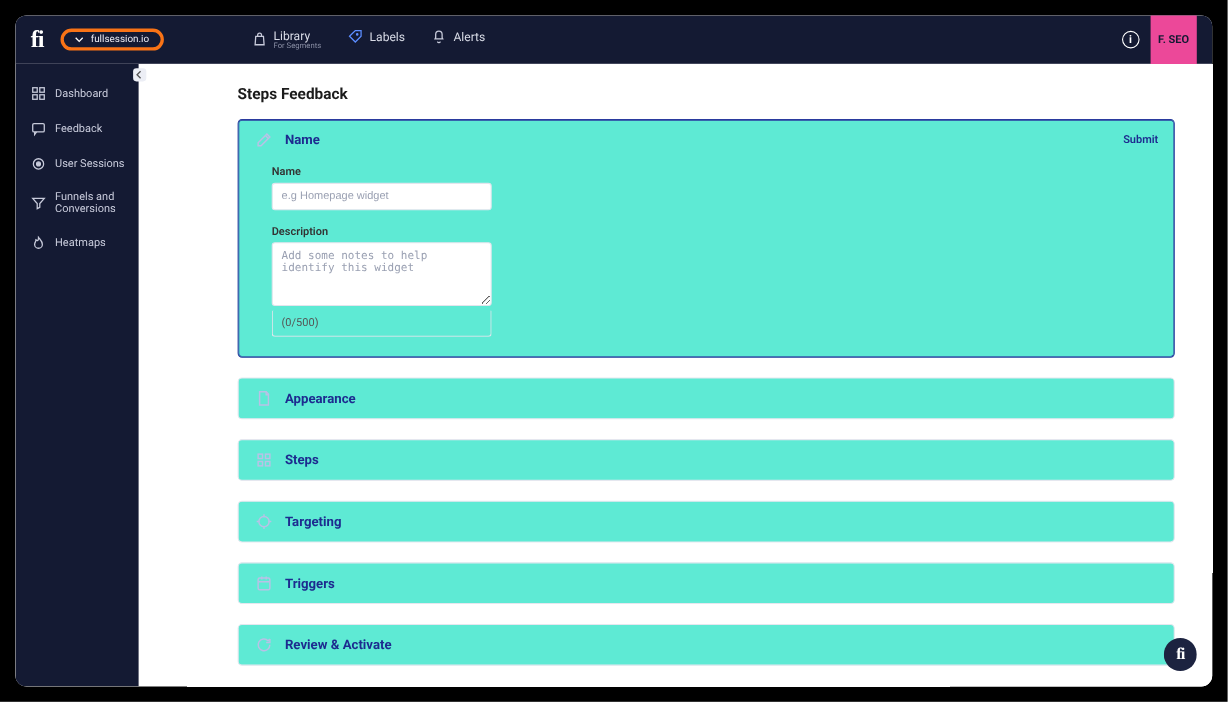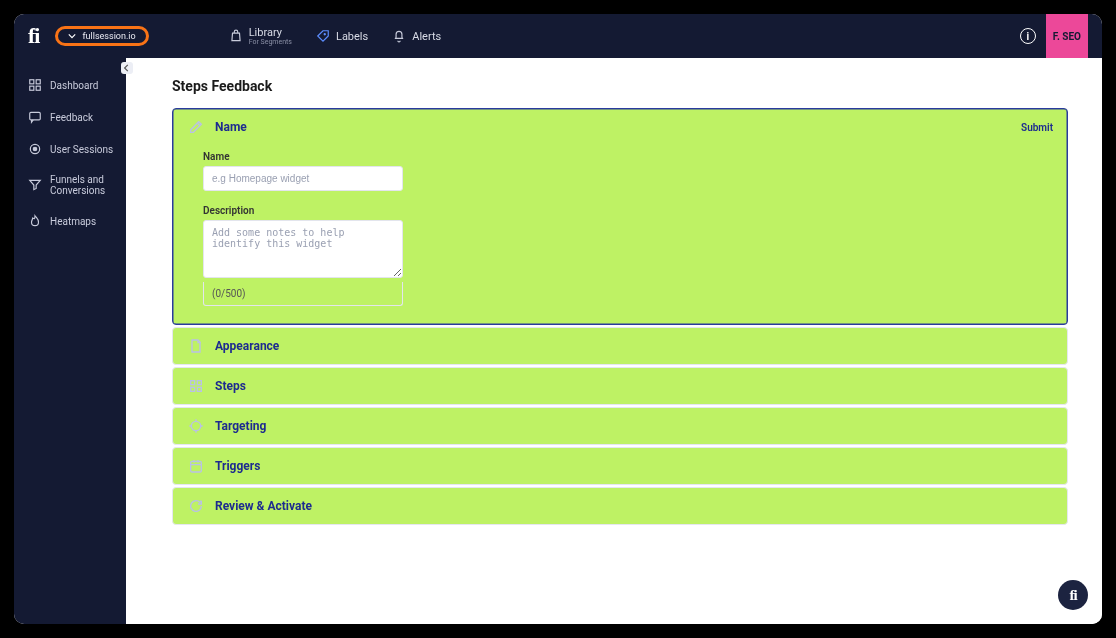--- a/index.html
+++ b/index.html
@@ -42,21 +42,21 @@
     gap: 6px;
     border: 3px solid #f97316;
     border-radius: 10px;
     padding: 2px 10px;
     font-size: 9px;
     color: #eaeaf2;
     cursor: pointer;
   }
   .topnav {
     display: flex;
-    align-items: center;
+    align-items: flex-start;
     gap: 24px;
     margin-left: 70px;
   }
   .topnav-item {
     display: flex;
     align-items: center;
     gap: 6px;
     font-size: 11px;
     color: #d8dbe6;
     cursor: pointer;
@@ -83,20 +83,21 @@
     border-radius: 4px;
     font-size: 10px;
     font-weight: 700;
     padding: 20px 7px;
     cursor: pointer;
   }
   .body {
     flex: 1;
     display: flex;
     overflow: hidden;
+    gap: 44px;
   }
   .sidebar {
     width: 112px;
     background: #141a33;
     color: #c8cbdb;
     padding: 14px 0 0 0;
     display: flex;
     flex-direction: column;
     gap: 6px;
     position: relative;
@@ -129,22 +130,22 @@
   }
   .page-title {
     font-size: 14px;
     font-weight: 700;
     color: #1b1b1b;
     margin-bottom: 14px;
   }
   .section {
     border: 1px solid #e5e7ef;
     border-radius: 4px;
-    background: #bef264;
-    margin-bottom: 2px;
+    background: #5eead4;
+    margin-bottom: 18px;
   }
   .section-header {
     display: flex;
     align-items: center;
     gap: 10px;
     padding: 8px 14px;
     cursor: pointer;
     min-height: 36px;
   }
   .section.active {

